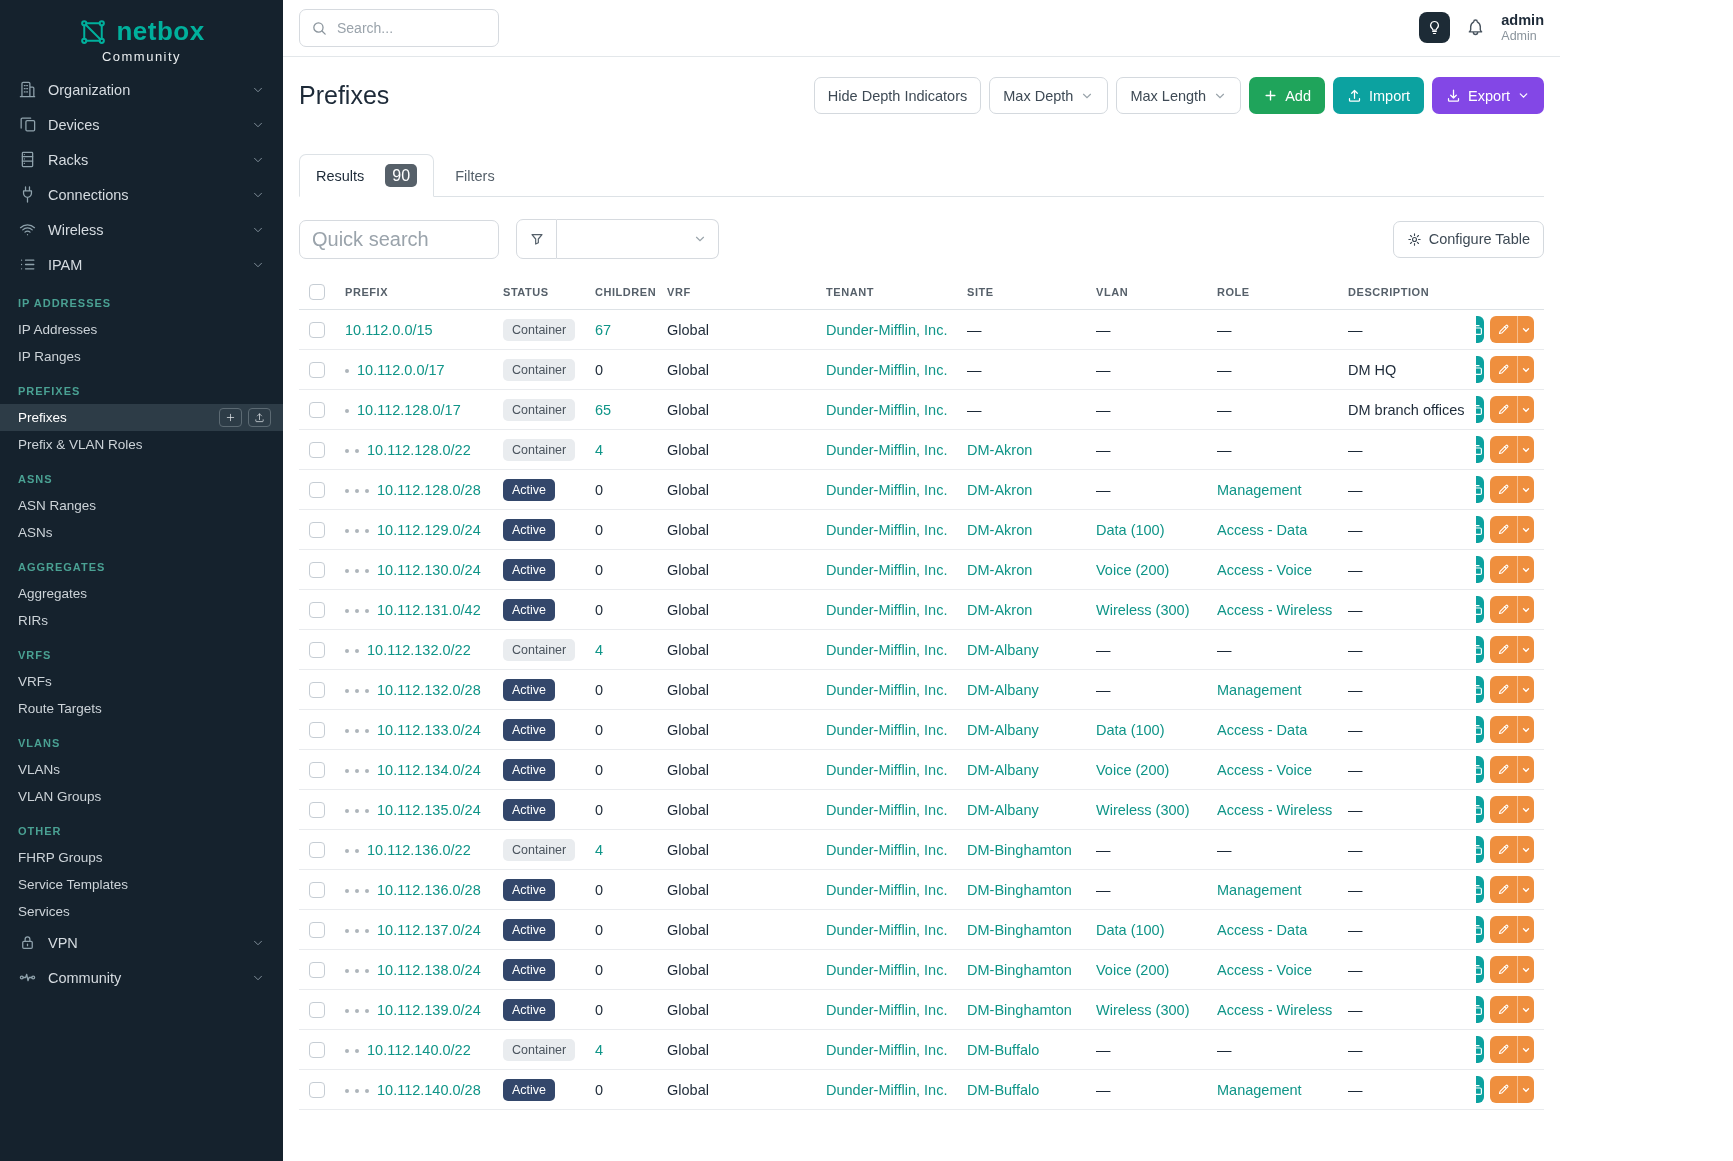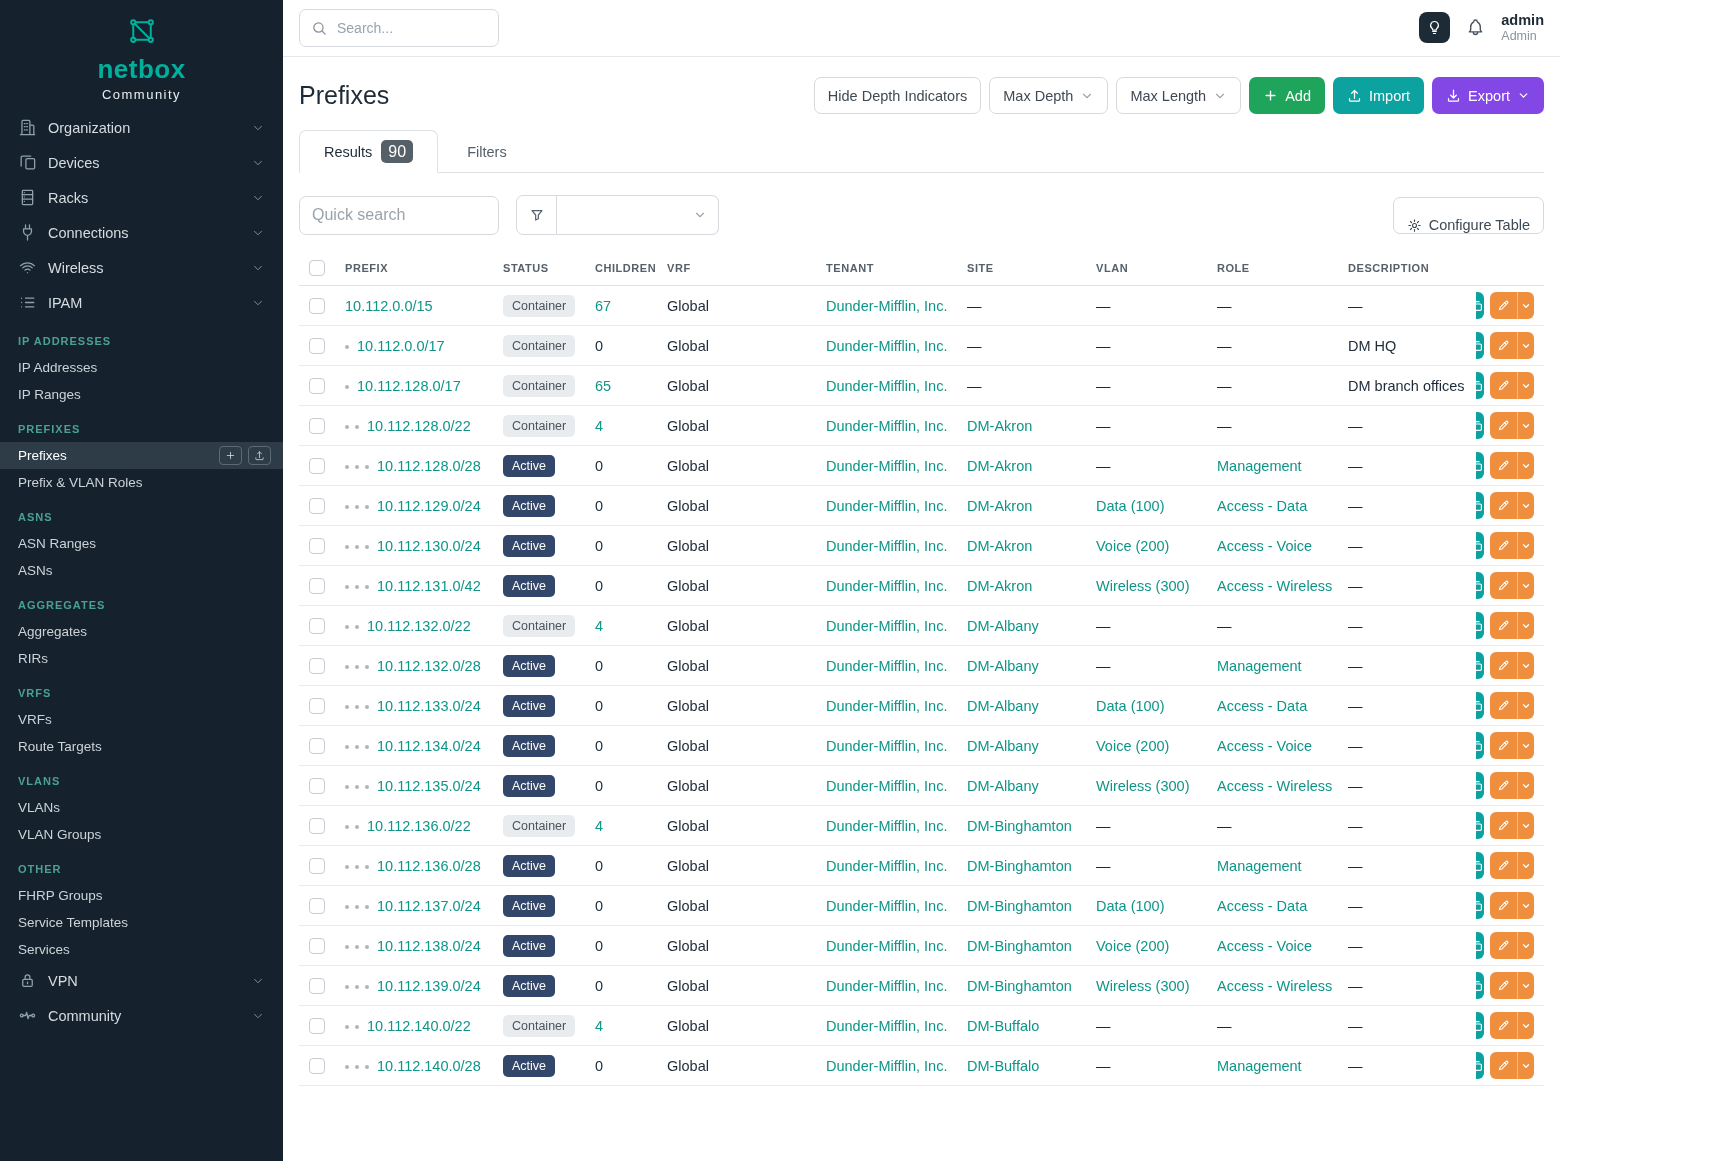--- a/index.html
+++ b/index.html
@@ -3,21 +3,21 @@
 <meta charset="utf-8">
 <style>
   * { box-sizing: border-box; margin: 0; padding: 0; }
   html,body { width: 1733px; height: 1161px; overflow: hidden; }
   body { font-family: "Liberation Sans", sans-serif; background: #fff; color: #1d2a38; }
   .app { display: flex; height: 100%; }
 
   
   .sidebar { width: 283px; min-width: 283px; background: #15222d; height: 100%; overflow: hidden; }
   .logo-area { padding: 16px 0 8px; text-align: center; }
-  .logo-line { display: flex; align-items: center; justify-content: center; gap: 8px; flex-direction: column; }
+  .logo-line { display: flex; align-items: center; justify-content: center; gap: 8px; }
   .logo-text { color: #00b09c; font-size: 26px; font-weight: bold; letter-spacing: .5px; }
   .logo-sub { color: #e9edef; font-size: 13px; margin-top: 2px; letter-spacing: 1.5px; }
   .nav-item { display: flex; align-items: center; gap: 11px; padding: 0 18px; height: 35px;
               font-size: 14.5px; color: #d5dbe0; cursor: pointer; }
   .nav-item .icon { display: flex; color: #8fa2ac; }
   .nav-item .chev { margin-left: auto; color: #8795a0; display: flex; }
   .group-header { color: #4aa193; font-size: 11px; font-weight: bold; letter-spacing: .09em;
                   padding: 15px 18px 7px; }
   .group-item { display: flex; align-items: center; height: 27px; padding: 0 12px 0 18px;
                 font-size: 13.5px; color: #ccd3d8; cursor: pointer; }
@@ -52,37 +52,37 @@
          gap: 7px; padding: 0 13px; cursor: pointer; border: 1px solid transparent;
          font-family: "Liberation Sans", sans-serif; white-space: nowrap; }
   .btn-outline { background: #fff; border-color: #d4d9de; color: #3e4a55; }
   .btn-outline .chev { color: #9aa4ab; display: flex; }
   .btn-add { background: #1fa45b; color: #fff; }
   .btn-import { background: #0ca2a0; color: #fff; }
   .btn-export { background: #8347e6; color: #fff; }
   .btn .bicon { display: flex; }
 
   .tabs { display: flex; border-bottom: 1px solid #dde2e6; gap: 4px; }
-  .tab { padding: 9px 24px; font-size: 14.5px; color: #55606a; display: flex; gap: 9px; align-items: center;
-         border: 1px solid transparent; border-radius: 7px 7px 0 0; margin-bottom: -1px; cursor: pointer; background: transparent; }
+  .tab { padding: 9px 16px; font-size: 14.5px; color: #55606a; display: flex; gap: 21px; align-items: center;
+         border: 1px solid transparent; border-radius: 7px 7px 0 0; margin-bottom: -1px; cursor: pointer; background: transparent; margin-top: 24px; }
   .tab.active { background: #fff; border-color: #dde2e6; border-bottom-color: #fff; color: #1d2a38; font-weight: 500; }
   .tab-badge { background: #566069; color: #fff; font-size: 16px; padding: 2.5px 7px; border-radius: 5px; font-weight: normal; }
 
   .table-toolbar { display: flex; align-items: center; margin: 22px 0 16px; }
   .quick-search { width: 200px; height: 39px; border: 1px solid #d6dadf; border-radius: 7px;
-                  padding: 0 12px; font-size: 16px; color: #333; font-family: "Liberation Sans", sans-serif; outline: none; }
+                  padding: 0 12px; font-size: 20px; color: #333; font-family: "Liberation Sans", sans-serif; outline: none; }
   .quick-search::placeholder { color: #9aa3ab; }
   .filter-group { display: flex; margin-left: 17px; }
   .filter-btn { width: 41px; height: 40px; border: 1px solid #d6dadf; border-radius: 7px 0 0 7px;
                 background: #fff; display: flex; align-items: center; justify-content: center;
                 color: #55606a; cursor: pointer; }
   .filter-select { width: 162px; height: 40px; border: 1px solid #d6dadf; border-left: none;
                    border-radius: 0 7px 7px 0; background: #fff; display: flex; align-items: center;
                    justify-content: flex-end; padding: 0 11px; color: #9aa4ab; cursor: pointer; }
-  .configure-btn { margin-left: auto; align-items: flex-end; }
+  .configure-btn { margin-left: auto; }
 
   
   table { width: 100%; border-collapse: collapse; font-size: 14.5px; table-layout: fixed; }
   th { text-align: left; font-size: 11px; color: #56606a; letter-spacing: .05em; font-weight: bold;
        padding: 9px 10px; border-bottom: 1px solid #dde2e6; white-space: nowrap; cursor: pointer; }
   td { padding: 0 10px; height: 40px; border-bottom: 1px solid #e9ebee; white-space: nowrap; overflow: hidden; }
   a.link, .link { color: #0f9588; text-decoration: none; cursor: pointer; }
   a.plain { color: #1d2a38; text-decoration: none; }
   .cell-check { width: 36px; }
   .checkbox { appearance: none; -webkit-appearance: none; width: 16px; height: 16px;

